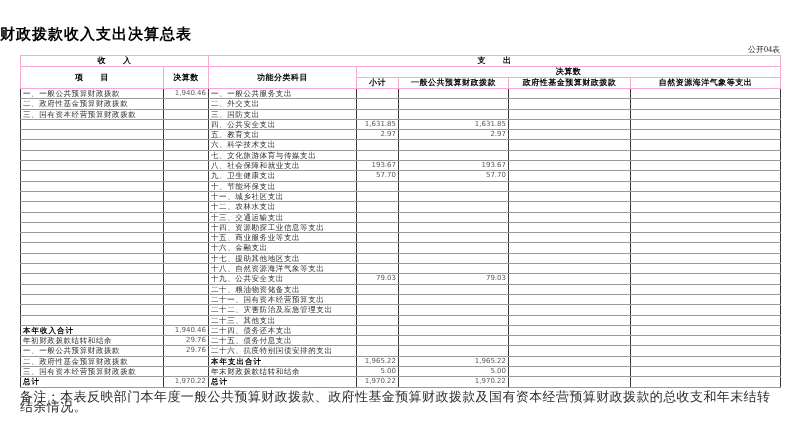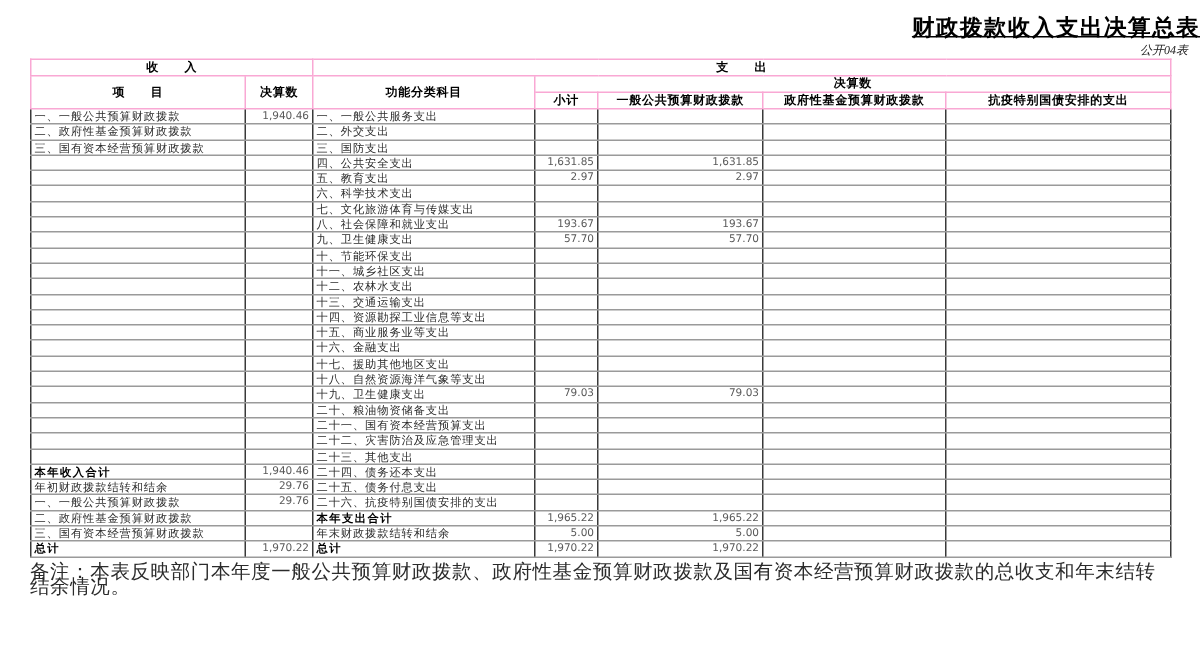--- a/index.html
+++ b/index.html
@@ -9,31 +9,29 @@
     font-family: "Liberation Serif", "DejaVu Serif", serif;
   }
   .page {
     position: relative;
     width: 800px;
     height: 433px;
     background: #ffffff;
     overflow: hidden;
   }
   .title {
-    padding-top: 9px;
-    text-align: right;
+    padding-top: 25px;
+    text-align: left;
     font-size: 15px;
     font-weight: bold;
     color: #000000;
     letter-spacing: 1px;
-    text-decoration: underline;
   }
   .meta {
-    margin: 1px 8px 0 20px;
-    font-style: italic;
+    margin: 1px 20px 0 20px;
   }
   .meta-top {
     text-align: right;
     font-size: 8px;
     color: #1a1a1a;
     line-height: 9px;
   }
   .meta-bottom {
     display: flex;
     justify-content: space-between;
@@ -129,21 +127,21 @@
       <tr>
         <th rowspan="2">项　　目</th>
         <th rowspan="2">决算数</th>
         <th rowspan="2">功能分类科目</th>
         <th colspan="4">决算数</th>
       </tr>
       <tr>
         <th>小计</th>
         <th>一般公共预算财政拨款</th>
         <th>政府性基金预算财政拨款</th>
-        <th>抗疫特别国债安排的支出</th>
+        <th>自然资源海洋气象等支出</th>
       </tr>
     </thead>
     <tbody id="table-body">
         <tr>
           <td class="lbl">一、一般公共预算财政拨款</td>
           <td class="num">1,940.46</td>
           <td class="lbl">一、一般公共服务支出</td>
           <td class="num"></td>
           <td class="num"></td>
           <td class="num"></td>
@@ -298,21 +296,21 @@
           <td class="num"></td>
           <td class="lbl">十八、自然资源海洋气象等支出</td>
           <td class="num"></td>
           <td class="num"></td>
           <td class="num"></td>
           <td class="num"></td>
         </tr>
         <tr>
           <td class="lbl"></td>
           <td class="num"></td>
-          <td class="lbl">十九、卫生健康支出</td>
+          <td class="lbl">十九、公共安全支出</td>
           <td class="num">79.03</td>
           <td class="num">79.03</td>
           <td class="num"></td>
           <td class="num"></td>
         </tr>
         <tr>
           <td class="lbl"></td>
           <td class="num"></td>
           <td class="lbl">二十、粮油物资储备支出</td>
           <td class="num"></td>

